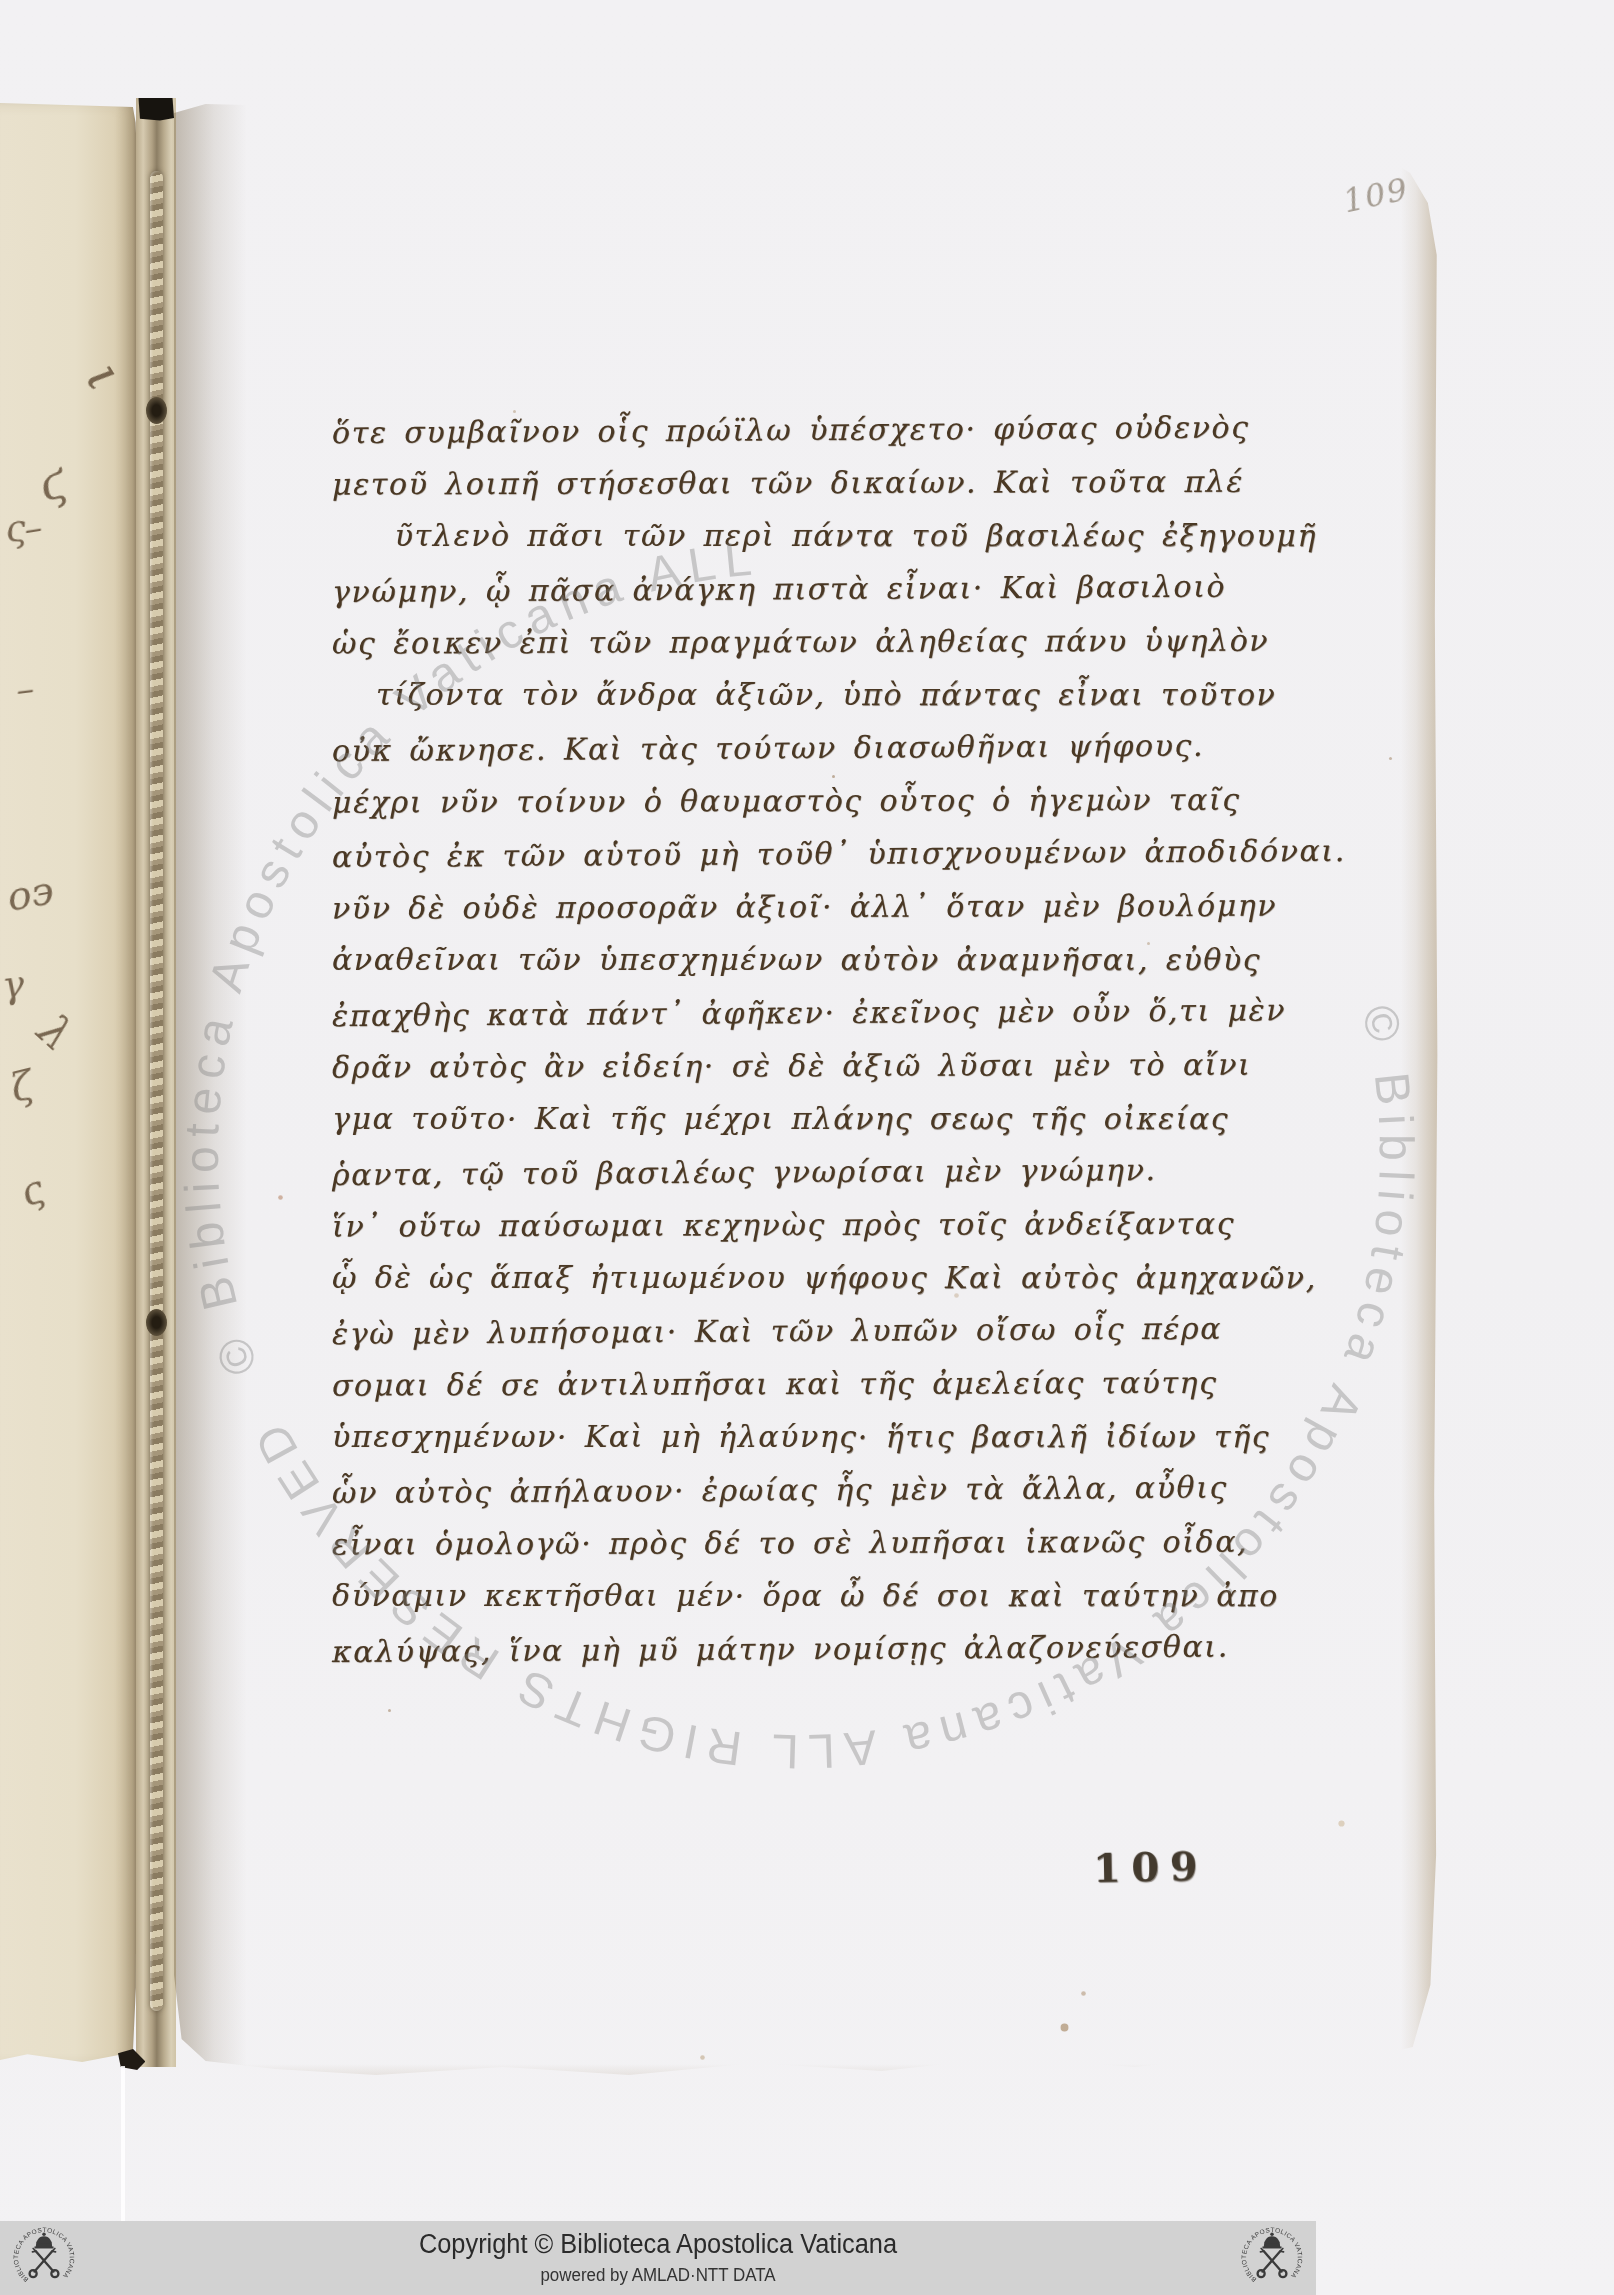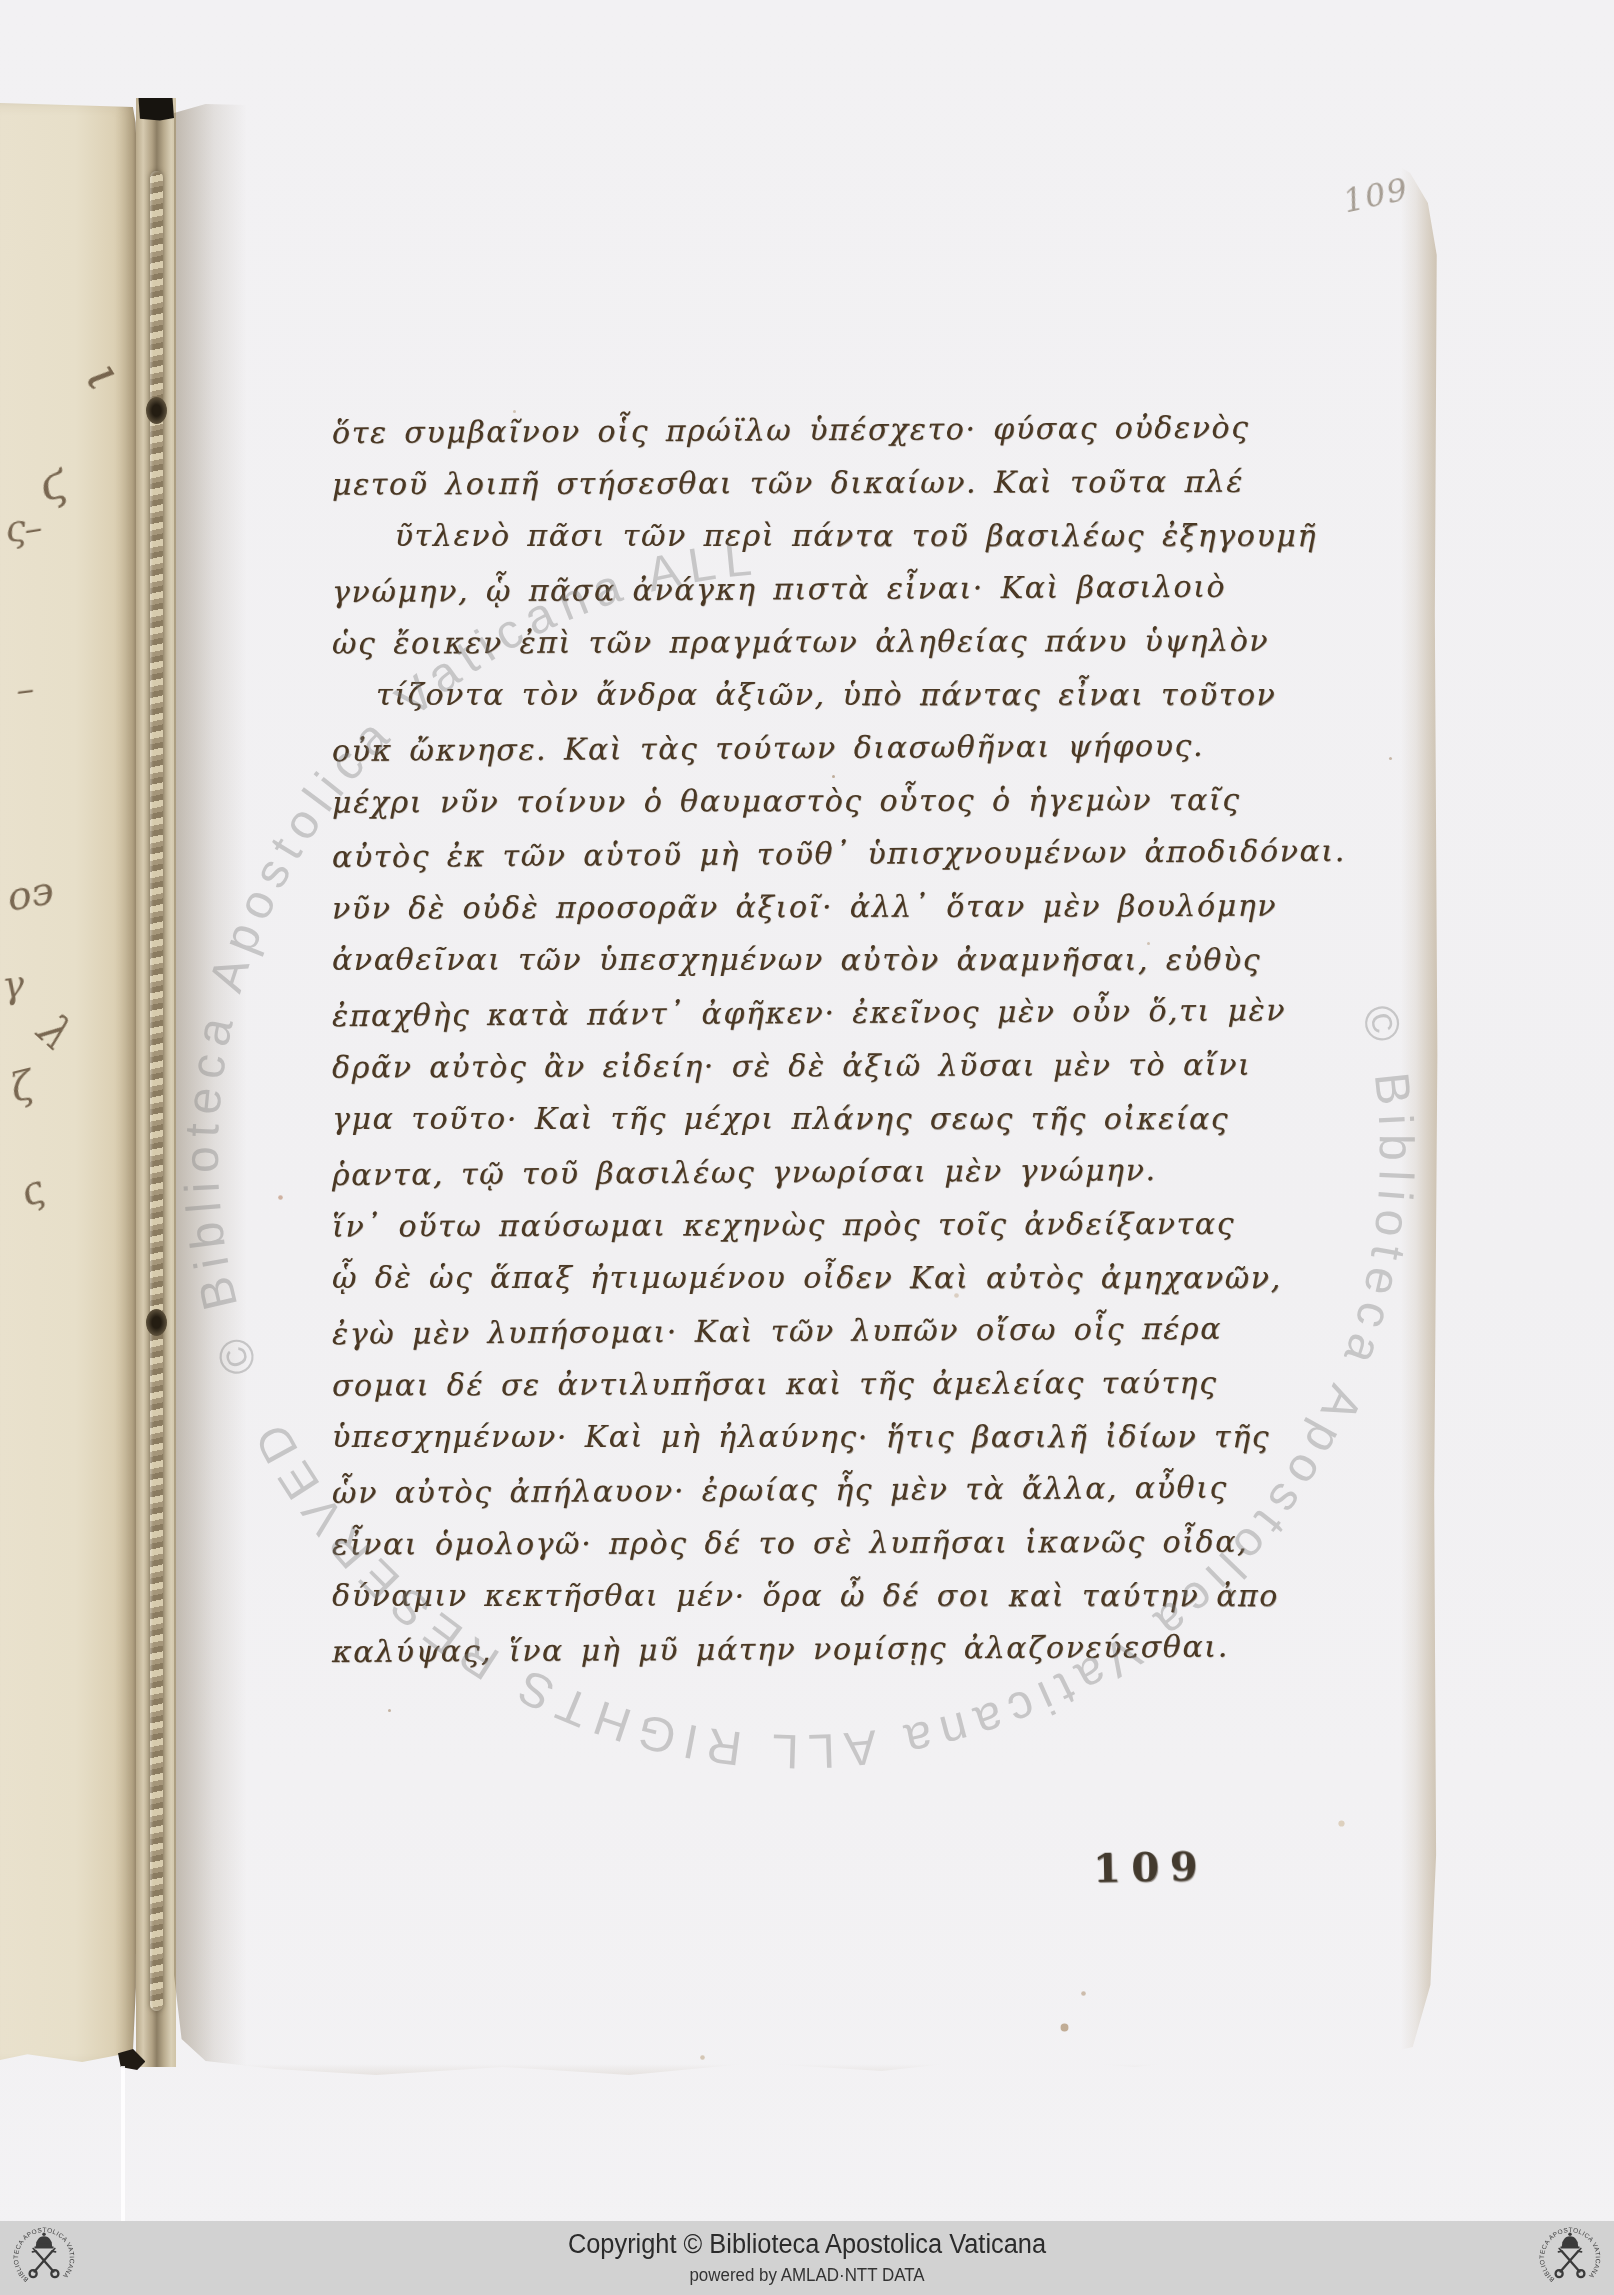--- a/index.html
+++ b/index.html
@@ -95,21 +95,21 @@
     font-size:30px; line-height:53px; color:#4a3824;
     letter-spacing:1.6px; word-spacing:5.6px; white-space:nowrap;
     text-shadow:0.5px 0.5px 0.7px rgba(66,48,28,.55);
     filter:blur(0.2px);
   }
   .ms-line{height:53px;}
   
   .watermark{position:absolute; left:0; top:0; pointer-events:none;}
   
   .footer{
-    position:absolute; left:0; bottom:0; width:1614px; height:74px;
+    position:absolute; left:0; bottom:0; width:1316px; height:74px;
     background:#d2d2d2;
   }
   .footer .copyright{
     position:absolute; left:0; top:8px; width:100%; text-align:center;
     font-size:27px; color:#2b2b2b; transform:scaleX(.94); letter-spacing:0px;
   }
   .footer .powered{
     position:absolute; left:0; top:44px; width:100%; text-align:center;
     font-size:18px; color:#333; transform:scaleX(.94);
   }
@@ -162,21 +162,21 @@
         <div class="ms-line" style="transform: rotate(-0.35deg);">οὐκ ὤκνησε. Καὶ τὰς τούτων διασωθῆναι ψήφους.</div>
         <div class="ms-line" style="transform: rotate(-0.17deg);">μέχρι νῦν τοίνυν ὁ θαυμαστὸς οὗτος ὁ ἡγεμὼν ταῖς</div>
         <div class="ms-line" style="transform: rotate(-0.35deg);">αὐτὸς ἐκ τῶν αὑτοῦ μὴ τοῦθ᾽ ὑπισχνουμένων ἀποδιδόναι.</div>
         <div class="ms-line" style="transform: rotate(-0.17deg);">νῦν δὲ οὐδὲ προσορᾶν ἀξιοῖ· ἀλλ᾽ ὅταν μὲν βουλόμην</div>
         <div class="ms-line" style="transform: rotate(0.01deg);">ἀναθεῖναι τῶν ὑπεσχημένων αὐτὸν ἀναμνῆσαι, εὐθὺς</div>
         <div class="ms-line" style="transform: rotate(-0.35deg);">ἐπαχθὴς κατὰ πάντ᾽ ἀφῆκεν· ἐκεῖνος μὲν οὖν ὅ,τι μὲν</div>
         <div class="ms-line" style="transform: rotate(-0.17deg);">δρᾶν αὐτὸς ἂν εἰδείη· σὲ δὲ ἀξιῶ λῦσαι μὲν τὸ αἴνι</div>
         <div class="ms-line" style="transform: rotate(0.01deg);">γμα τοῦτο· Καὶ τῆς μέχρι πλάνης σεως τῆς οἰκείας</div>
         <div class="ms-line" style="transform: rotate(-0.35deg);">ῥαντα, τῷ τοῦ βασιλέως γνωρίσαι μὲν γνώμην.</div>
         <div class="ms-line" style="transform: rotate(-0.17deg);">ἵν᾽ οὕτω παύσωμαι κεχηνὼς πρὸς τοῖς ἀνδείξαντας</div>
-        <div class="ms-line" style="transform: rotate(0.01deg);">ᾧ δὲ ὡς ἅπαξ ἠτιμωμένου οἶδεν Καὶ αὐτὸς ἀμηχανῶν,</div>
+        <div class="ms-line" style="transform: rotate(0.01deg);">ᾧ δὲ ὡς ἅπαξ ἠτιμωμένου ψήφους Καὶ αὐτὸς ἀμηχανῶν,</div>
         <div class="ms-line" style="transform: rotate(-0.35deg);">ἐγὼ μὲν λυπήσομαι· Καὶ τῶν λυπῶν οἴσω οἷς πέρα</div>
         <div class="ms-line" style="transform: rotate(-0.17deg);">σομαι δέ σε ἀντιλυπῆσαι καὶ τῆς ἀμελείας ταύτης</div>
         <div class="ms-line" style="transform: rotate(0.01deg);">ὑπεσχημένων· Καὶ μὴ ἠλαύνης· ἥτις βασιλῆ ἰδίων τῆς</div>
         <div class="ms-line" style="transform: rotate(-0.35deg);">ὧν αὐτὸς ἀπήλαυον· ἐρωίας ἧς μὲν τὰ ἄλλα, αὖθις</div>
         <div class="ms-line" style="transform: rotate(-0.17deg);">εἶναι ὁμολογῶ· πρὸς δέ το σὲ λυπῆσαι ἱκανῶς οἶδα,</div>
         <div class="ms-line" style="transform: rotate(0.01deg);">δύναμιν κεκτῆσθαι μέν· ὅρα ὦ δέ σοι καὶ ταύτην ἀπο</div>
         <div class="ms-line" style="transform: rotate(-0.35deg);">καλύψας, ἵνα μὴ μῦ μάτην νομίσῃς ἀλαζονεύεσθαι.</div>
       </div>
 
     <div class="stamp-folio">109</div>

